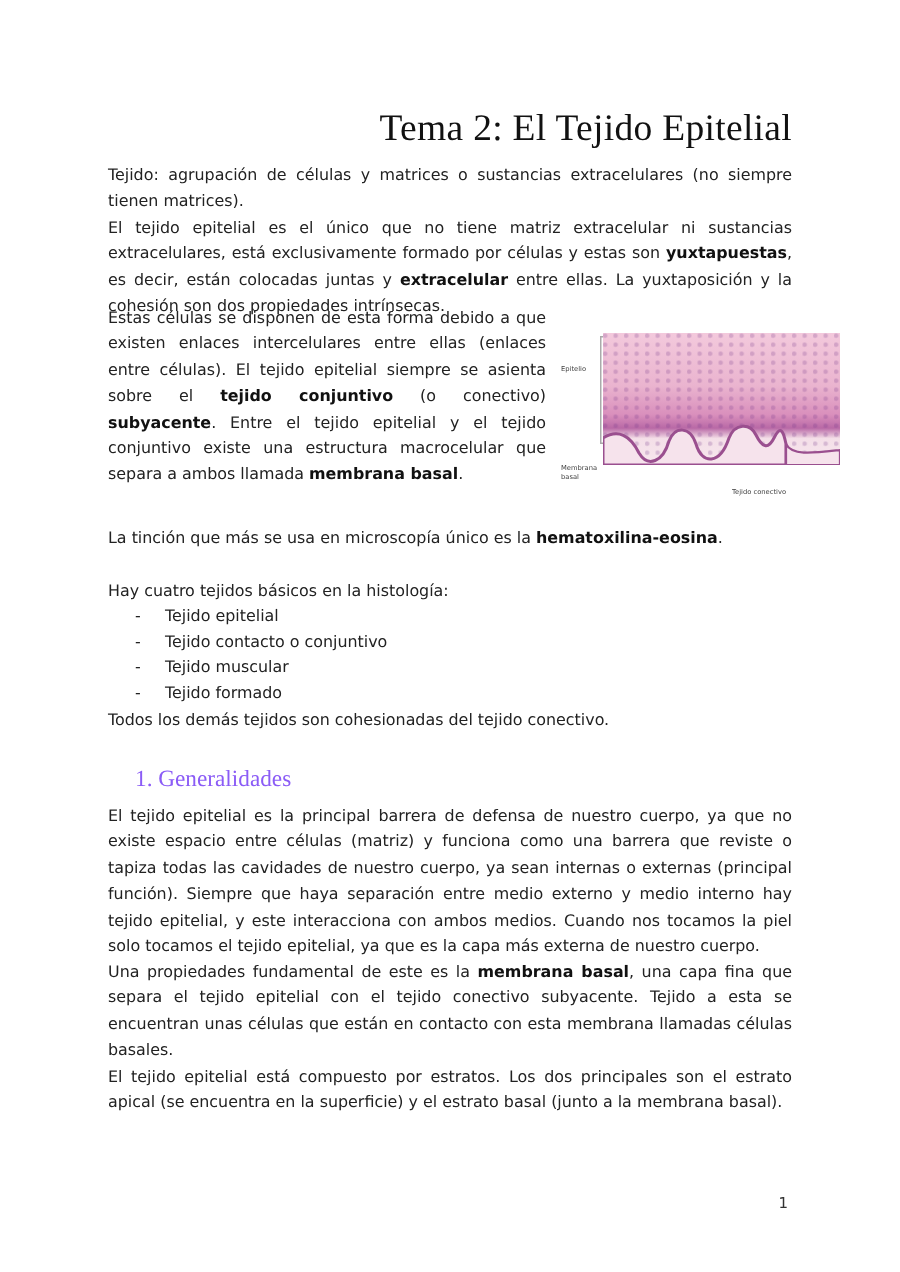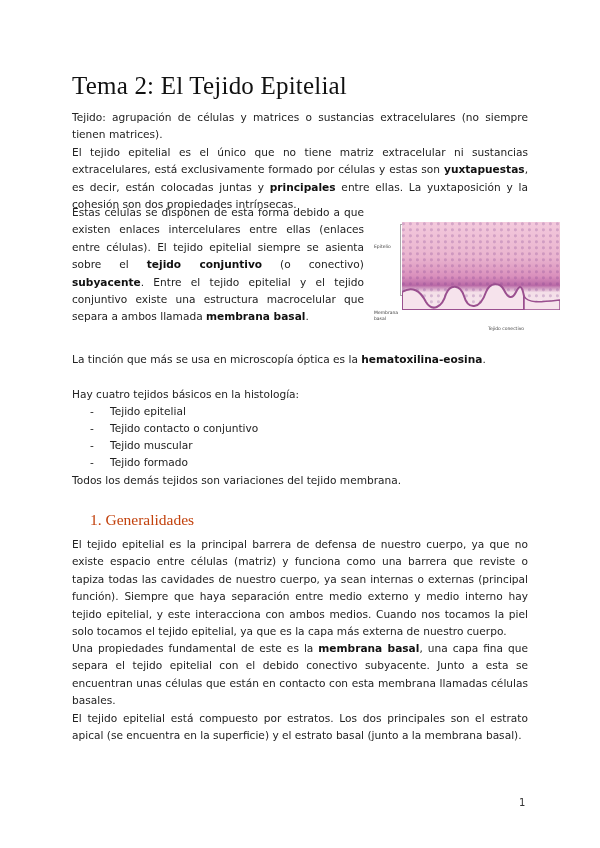--- a/index.html
+++ b/index.html
@@ -1,73 +1,73 @@
 <!DOCTYPE html>
 <html><head>
 <meta charset="utf-8">
 <style>
   html, body { margin: 0; padding: 0; background: #ffffff; }
   body { width: 600px; height: 848px; position: relative; overflow: hidden;
          font-family: "DejaVu Sans", sans-serif; color: #222; }
   .page { position: absolute; left: 72px; top: 0; width: 456px; }
-  .title { position: absolute; top: 72px; left: 0; width: 456px; text-align: left;
+  .title { position: absolute; top: 72px; left: 0; width: 456px; text-align: right;
            font-family: "Liberation Serif", serif; font-size: 25px; color: #111; letter-spacing: 0.2px; }
   p, .li, .t { font-size: 10.6px; line-height: 17.4px; margin: 0; }
   .just { text-align: justify; text-align-last: left; }
   .block { position: absolute; left: 0; width: 456px; }
   b { font-weight: bold; color: #111; }
   .fig { position: absolute; left: 300px; top: 222px; width: 190px; height: 112px; }
   .histo { position: absolute; left: 30px; top: 0; width: 158px; height: 88px; overflow: hidden;
     background:
       radial-gradient(circle at 20% 30%, rgba(120,60,140,0.25) 1px, transparent 2px) 0 0/7px 6px,
       linear-gradient(180deg, #f3c9dc 0%, #eab4cf 40%, #d98fbc 62%, #b969a6 72%, #f4dfe8 80%, #f7e7ee 100%);
   }
   .histo .wave { position: absolute; left: 0; bottom: 0; width: 100%; height: 30px; }
   .flabel { position: absolute; font-size: 4.5px; color: #444; font-family: "DejaVu Sans", sans-serif; }
   .bracket { position: absolute; left: 28px; top: 2px; width: 3px; height: 70px; border-left: 1px solid #aaa;
              border-top: 1px solid #aaa; border-bottom: 1px solid #aaa; }
-  .h2 { position: absolute; left: 18px; top: 511px; font-family: "Liberation Serif", serif; font-size: 15.5px; color: #c2410c; }
+  .h2 { position: absolute; left: 18px; top: 511px; font-family: "Liberation Serif", serif; font-size: 15.5px; color: #8b5cf6; }
   .li { position: absolute; left: 0; }
   .li .dash { position: absolute; left: 18px; }
   .li .txt { position: absolute; left: 38px; white-space: nowrap; }
   .pagenum { position: absolute; left: 519px; top: 797px; font-size: 10px; color: #333; }
 </style>
 </head>
 <body>
 
 <div class="page">
   <div class="title">Tema 2: El Tejido Epitelial</div>
 
   <p class="block just" style="top:109px;">
     <span>Tejido: agrupación de células y matrices o sustancias extracelulares (no siempre tienen matrices).</span>
   </p>
 
   <p class="block just" style="top:144px;">
-    <span>El tejido epitelial es el único que no tiene matriz extracelular ni sustancias extracelulares, está exclusivamente formado por células y estas son </span><b>yuxtapuestas</b><span>, es decir, están colocadas juntas y </span><b>principales</b><span> entre ellas. La yuxtaposición y la cohesión son dos propiedades intrínsecas.</span>
+    <span>El tejido epitelial es el único que no tiene matriz extracelular ni sustancias extracelulares, está exclusivamente formado por células y estas son </span><b>yuxtapuestas</b><span>, es decir, están colocadas juntas y </span><b>extracelular</b><span> entre ellas. La yuxtaposición y la cohesión son dos propiedades intrínsecas.</span>
   </p>
 
   <p class="block just" style="top:204px; width:292px;">
     <span>Estas células se disponen de esta forma debido a que existen enlaces intercelulares entre ellas (enlaces entre células). El tejido epitelial siempre se asienta sobre el </span><b>tejido conjuntivo</b><span> (o conectivo) </span><b>subyacente</b><span>. Entre el tejido epitelial y el tejido conjuntivo existe una estructura macrocelular que separa a ambos llamada </span><b>membrana basal</b><span>.</span>
   </p>
 
   <div class="fig">
     <div class="bracket"></div>
     <div class="flabel" style="left:2px; top:22px;">Epitelio</div>
     <div class="flabel" style="left:2px; top:88px; width:26px; line-height:6px;">Membrana basal</div>
     <div class="flabel" style="left:116px; top:104px;">Tejido conectivo</div>
     <div class="histo">
       <svg class="wave" viewBox="0 0 158 30" preserveAspectRatio="none">
         <path d="M0,12 C10,6 18,10 24,22 C30,32 40,28 44,14 C48,4 58,4 62,16 C66,30 78,30 84,12 C88,2 98,2 102,10 C106,18 110,20 114,12 C118,4 120,6 122,16 L122,30 L0,30 Z" fill="#f6e3ec" stroke="#9a4f8f" stroke-width="2"></path>
         <path d="M122,16 C126,24 140,22 158,20 L158,30 L122,30 Z" fill="#f6e3ec" stroke="#9a4f8f" stroke-width="1.5"></path>
       </svg>
     </div>
   </div>
 
   <p class="block" style="top:351px;">
-    <span>La tinción que más se usa en microscopía óptica es la </span><b>hematoxilina-eosina</b><span>.</span>
+    <span>La tinción que más se usa en microscopía único es la </span><b>hematoxilina-eosina</b><span>.</span>
   </p>
 
   <p class="block" style="top:386px;">Hay cuatro tejidos básicos en la histología:</p>
 
   <div class="li" style="top:403px;">
       <span class="dash t">-</span>
       <span class="txt t">Tejido epitelial</span>
     </div>
   <div class="li" style="top:420px;">
       <span class="dash t">-</span>
@@ -75,26 +75,26 @@
     </div>
   <div class="li" style="top:437px;">
       <span class="dash t">-</span>
       <span class="txt t">Tejido muscular</span>
     </div>
   <div class="li" style="top:454px;">
       <span class="dash t">-</span>
       <span class="txt t">Tejido formado</span>
     </div>
 
-  <p class="block" style="top:472px;">Todos los demás tejidos son variaciones del tejido membrana.</p>
+  <p class="block" style="top:472px;">Todos los demás tejidos son cohesionadas del tejido conectivo.</p>
 
   <div class="h2">1.  Generalidades</div>
 
   <p class="block just" style="top:536px;">El tejido epitelial es la principal barrera de defensa de nuestro cuerpo, ya que no existe espacio entre células (matriz) y funciona como una barrera que reviste o tapiza todas las cavidades de nuestro cuerpo, ya sean internas o externas (principal función). Siempre que haya separación entre medio externo y medio interno hay tejido epitelial, y este interacciona con ambos medios. Cuando nos tocamos la piel solo tocamos el tejido epitelial, ya que es la capa más externa de nuestro cuerpo.</p>
 
   <p class="block just" style="top:640px;">
-    <span>Una propiedades fundamental de este es la </span><b>membrana basal</b><span>, una capa fina que separa el tejido epitelial con el debido conectivo subyacente. Junto a esta se encuentran unas células que están en contacto con esta membrana llamadas células basales.</span>
+    <span>Una propiedades fundamental de este es la </span><b>membrana basal</b><span>, una capa fina que separa el tejido epitelial con el tejido conectivo subyacente. Tejido a esta se encuentran unas células que están en contacto con esta membrana llamadas células basales.</span>
   </p>
 
   <p class="block just" style="top:710px;">El tejido epitelial está compuesto por estratos. Los dos principales son el estrato apical (se encuentra en la superficie) y el estrato basal (junto a la membrana basal).</p>
 </div>
 
 <div class="pagenum">1</div>
 
 </body></html>

